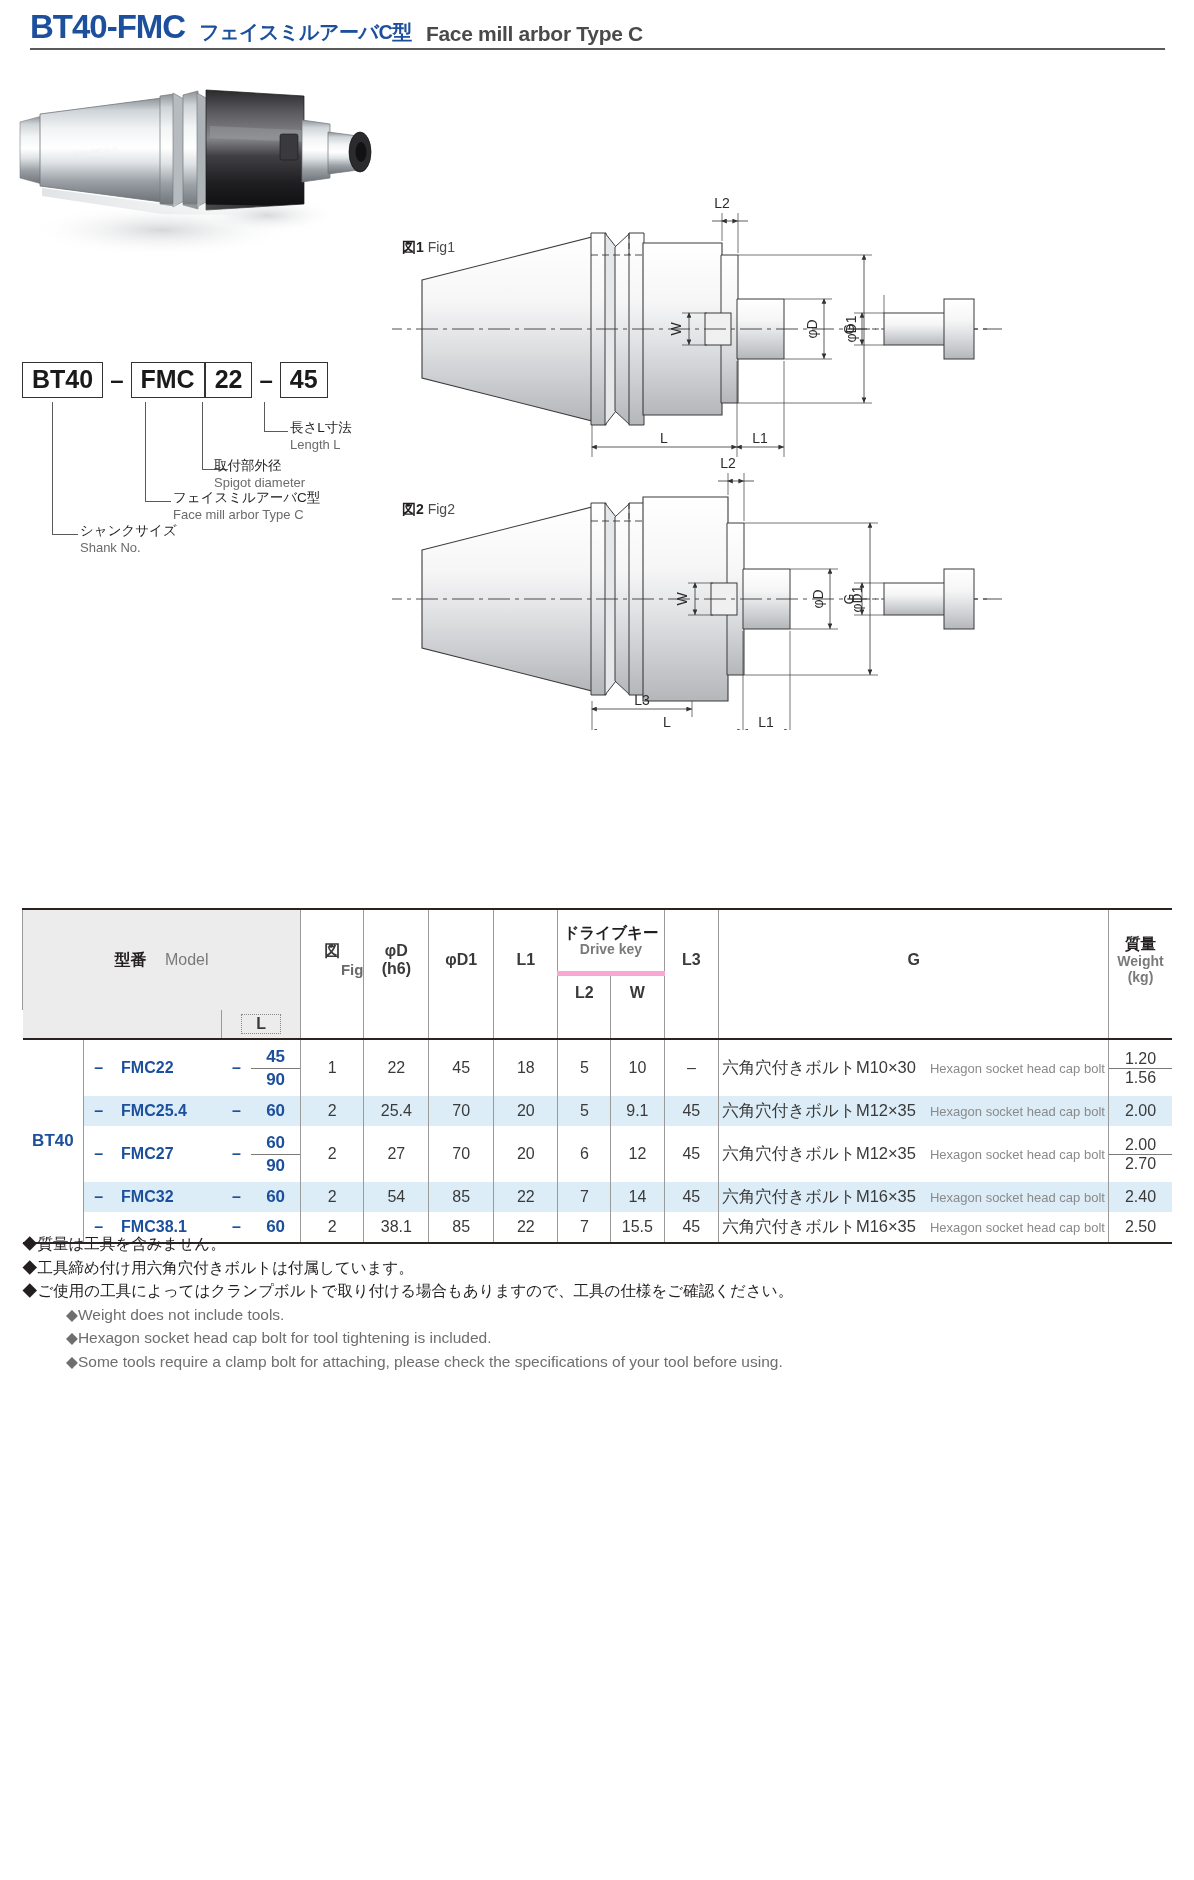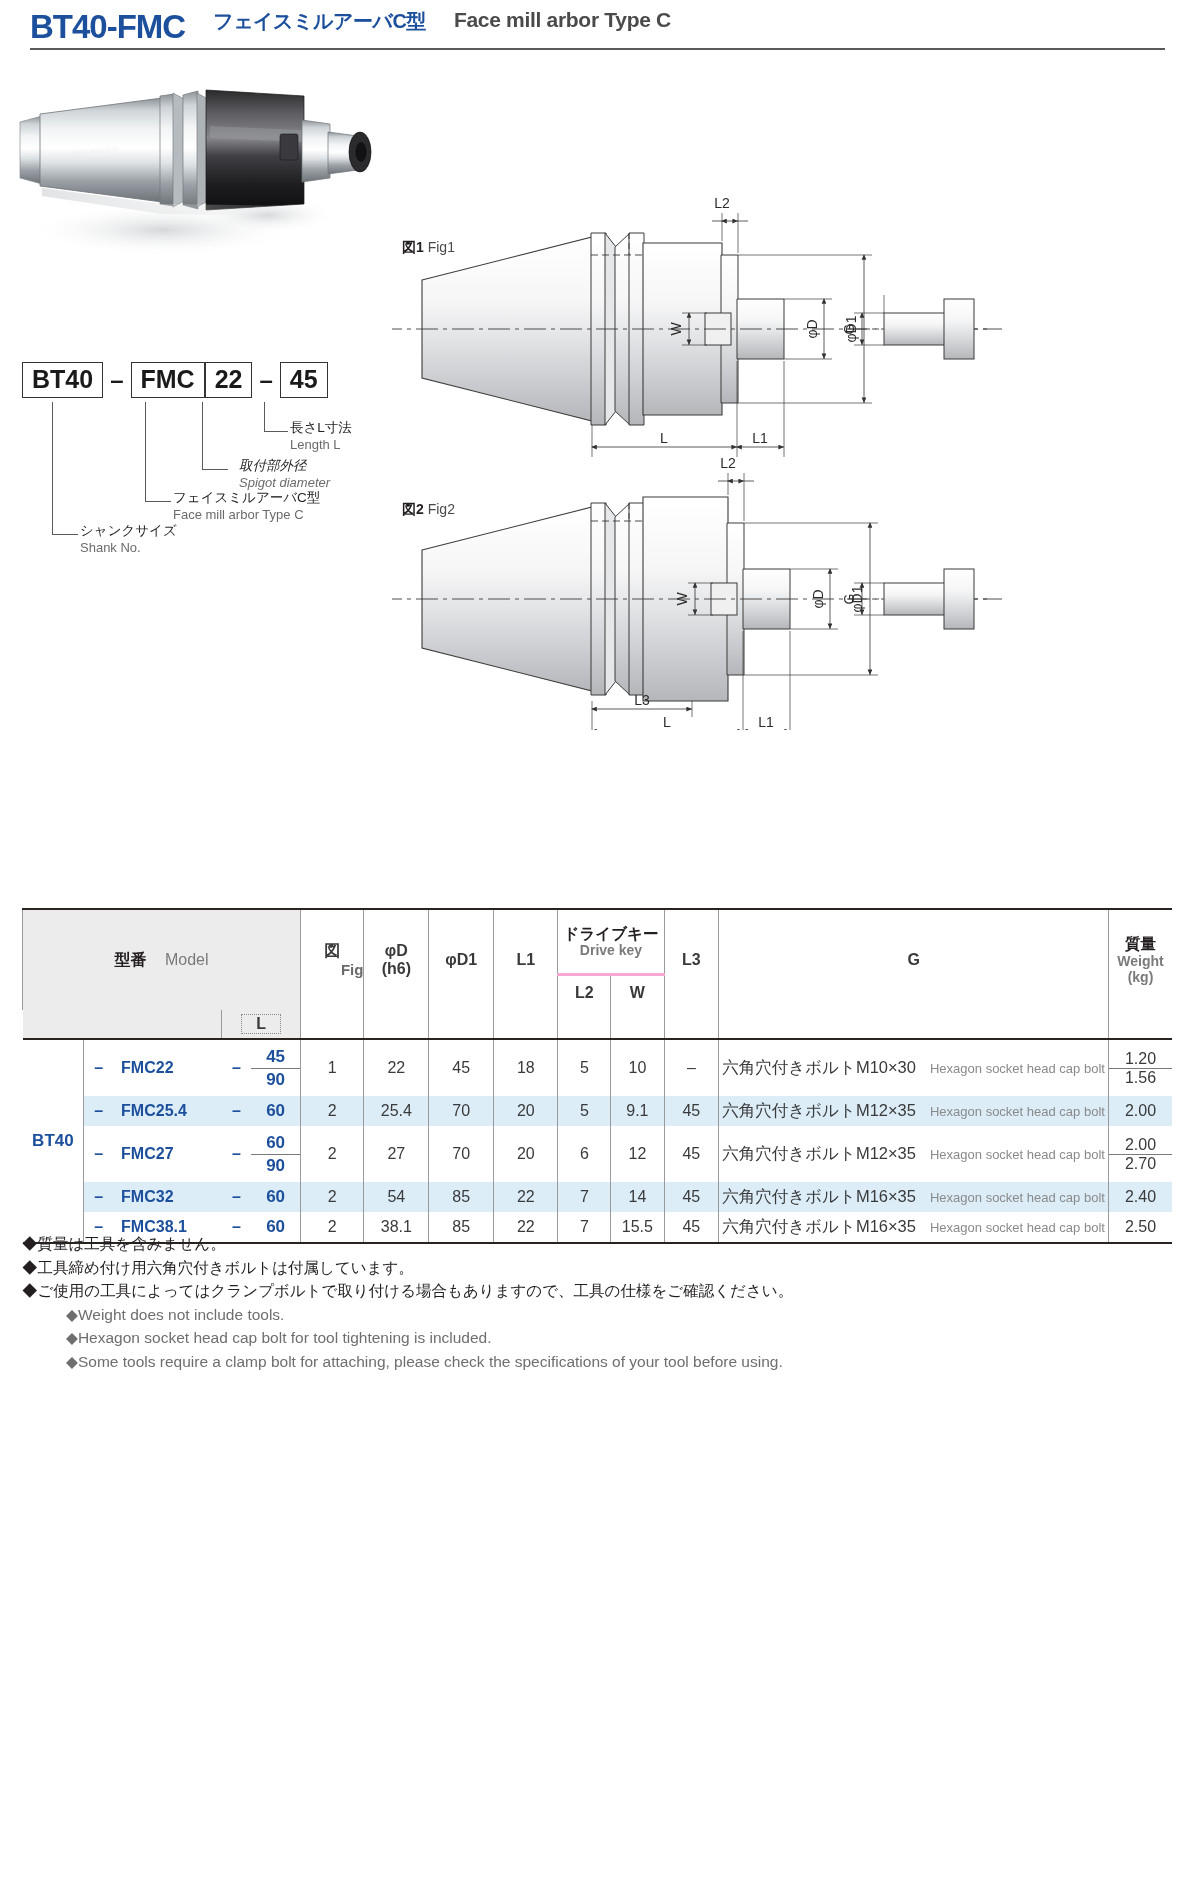--- a/index.html
+++ b/index.html
@@ -8,21 +8,21 @@
     background:#ffffff;
     font-family:"Liberation Sans", sans-serif;
     color:#231f20;
     position:relative;
     overflow:hidden;
   }
   .page { position:relative; width:1194px; height:1880px; }
 
   
   .header { position:absolute; left:30px; top:8px; width:1135px; }
-  .hdr-row { display:flex; align-items:flex-start; gap:28px; }
+  .hdr-row { display:flex; align-items:flex-end; gap:14px; }
   .hdr-code {
     font-size:33px; font-weight:bold; color:#1c4f9c;
     letter-spacing:-1px; font-family:"Liberation Sans", sans-serif;
   }
   .hdr-jp {
     font-size:20px; font-weight:bold; color:#1c4f9c; letter-spacing:-0.5px;
   }
   .hdr-en { font-size:21px; font-weight:bold; color:#4a4a4a; letter-spacing:-0.3px; }
   .hdr-rule {
     position:absolute; left:30px; top:48px; width:1135px; height:2px;
@@ -203,21 +203,21 @@
     <div class="leader" style="left:123px; top:40px; width:1px; height:100px;"></div>
     <div class="leader" style="left:123px; top:139px; width:26px; height:1px;"></div>
 
     <div class="leader" style="left:30px; top:40px; width:1px; height:133px;"></div>
     <div class="leader" style="left:30px; top:172px; width:26px; height:1px;"></div>
 
     <div class="callout" style="left:268px; top:58px;">
       <div class="jp">長さL寸法</div>
       <div class="en">Length L</div>
     </div>
-    <div class="callout" style="left:217px; top:96px;font-style:italic;">
+    <div class="callout" style="left:192px; top:96px;">
       <div class="jp">取付部外径</div>
       <div class="en">Spigot diameter</div>
     </div>
     <div class="callout" style="left:151px; top:128px;">
       <div class="jp">フェイスミルアーバC型</div>
       <div class="en">Face mill arbor Type C</div>
     </div>
     <div class="callout" style="left:58px; top:161px;">
       <div class="jp">シャンクサイズ</div>
       <div class="en">Shank No.</div>
@@ -408,21 +408,21 @@
           <th class="th2" rowspan="2">
             <div>図</div>
             <div class="sub">Fig</div>
           </th>
           <th class="th2" rowspan="2">
             <div>φD</div>
             <div>(h6)</div>
           </th>
           <th class="th2" rowspan="2">φD1</th>
           <th class="th2" rowspan="2">L1</th>
-          <th class="th2" colspan="2" style="border-bottom:3px solid #f9a8d4;">
+          <th class="th2" colspan="2" style="border-bottom:5px solid #f9a8d4;">
             <div class="th-jp">ドライブキー</div>
             <div class="th-en">Drive key</div>
           </th>
           <th class="th2" rowspan="2">L3</th>
           <th class="th2" rowspan="2">G</th>
           <th class="th2" rowspan="2" style="border-right:none;">
             <div class="th-jp" style="font-weight:bold;">質量</div>
             <div class="th-en">Weight</div>
             <div class="th-en">(kg)</div>
           </th>

